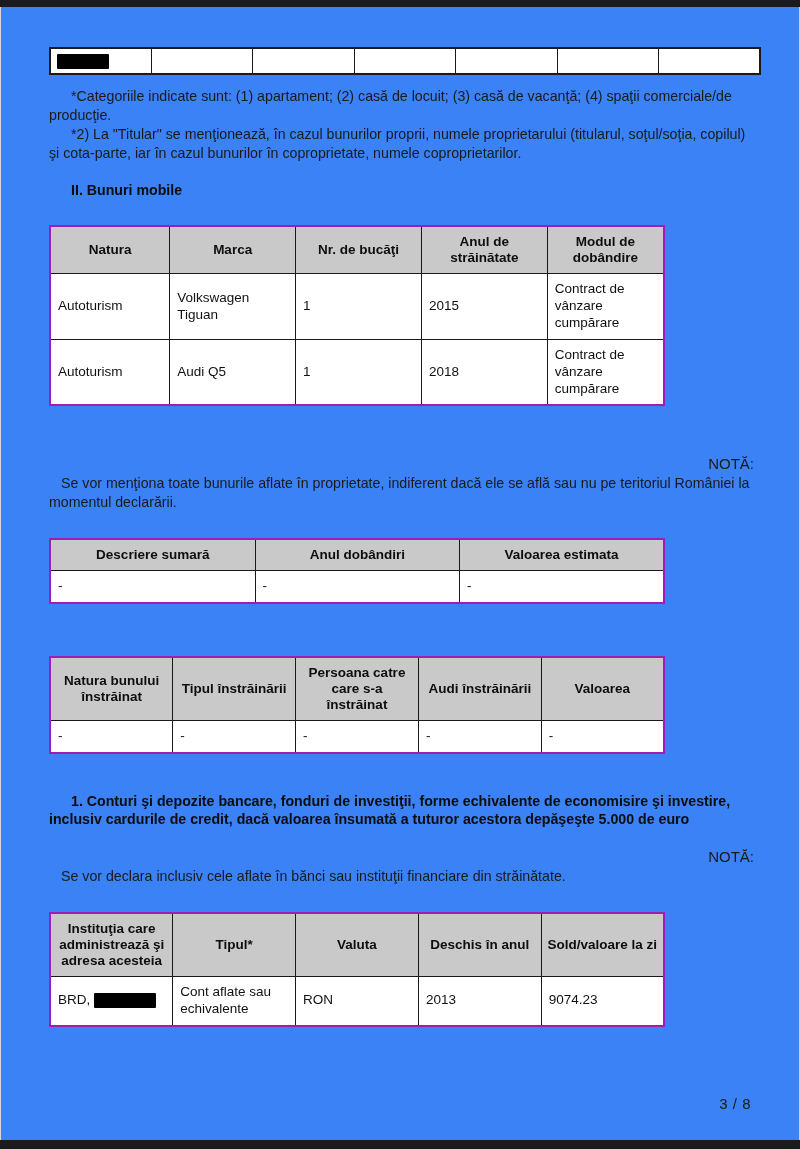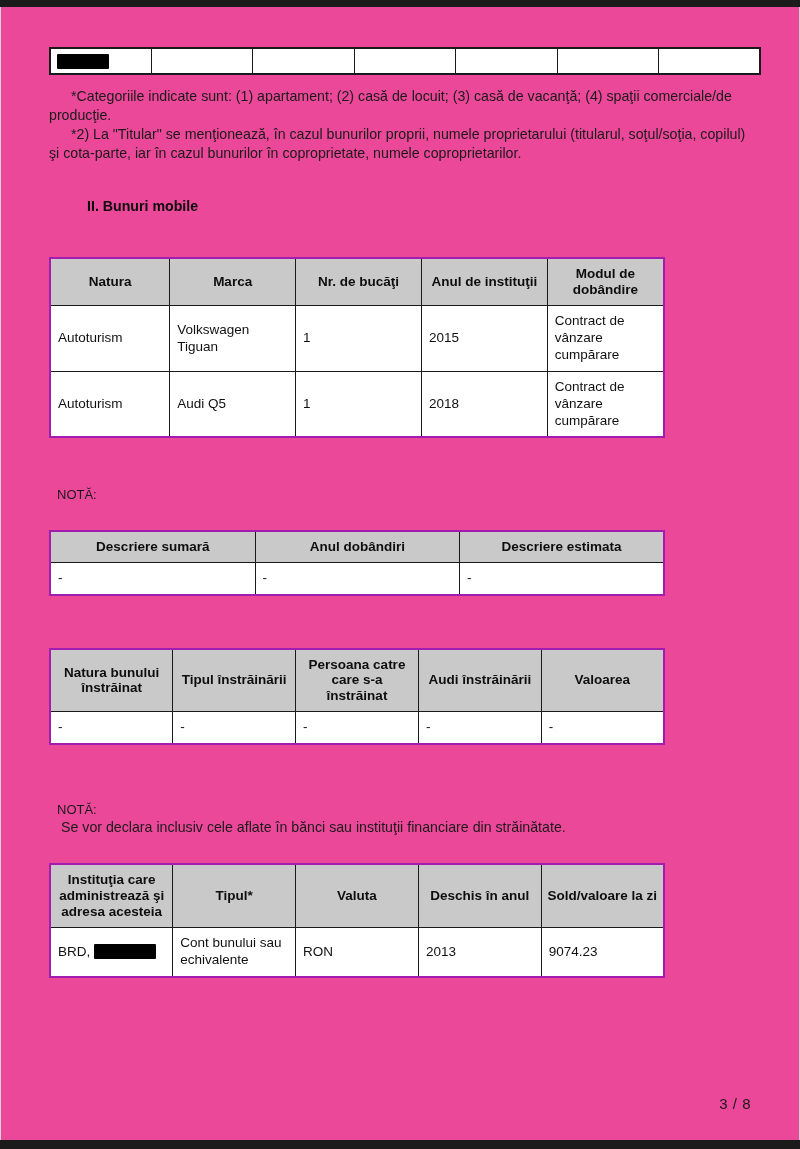--- a/index.html
+++ b/index.html
@@ -28,21 +28,21 @@
   .edge-bar-bottom {
     position: absolute;
     left: 0; bottom: 0;
     width: 800px; height: 9px;
     background: #1b1b1b;
   }
   .page-frame {
     position: absolute;
     left: 0; top: 7px;
     width: 800px; height: 1133px;
-    background: #ec4899;
+    background: #3b82f6;
     border-left: 1px solid #d8d8d8;
     border-right: 1px solid #d0d0d0;
   }
   .page-inner {
     padding: 40px 45px 0 48px;
   }
 
   
   table.doc-table {
     width: 616px;
@@ -99,33 +99,34 @@
 
   
   p.note {
     margin: 0;
     font-size: 14.2px;
     line-height: 1.33;
     color: #1a1a1a;
     text-indent: 22px;
   }
   p.heading {
-    margin: 16px;
+    margin: 0;
     font-size: 14.2px;
     line-height: 1.33;
     font-weight: bold;
     color: #0d0d0d;
     text-indent: 22px;
   }
   p.nota-label {
     margin: 0;
-    font-size: 13px;
+    font-size: 15px;
     line-height: 1.33;
     color: #1a1a1a;
     text-indent: 8px;
+    text-align: right;
   }
   p.nota-body {
     margin: 0;
     font-size: 14.2px;
     line-height: 1.33;
     color: #1a1a1a;
     text-indent: 12px;
   }
   .sp-12 { height: 12px; }
   .sp-16 { height: 16px; }
@@ -190,21 +191,21 @@
         <col style="width:20.5%">
         <col style="width:20.5%">
         <col style="width:20.5%">
         <col style="width:19%">
       </colgroup>
       <thead>
         <tr>
           <th>Natura</th>
           <th>Marca</th>
           <th>Nr. de bucăţi</th>
-          <th>Anul de instituţii</th>
+          <th>Anul de străinătate</th>
           <th>Modul de dobândire</th>
         </tr>
       </thead>
       <tbody>
         <tr class="row-tall">
           <td>Autoturism</td>
           <td>Volkswagen Tiguan</td>
           <td>1</td>
           <td>2015</td>
           <td>Contract de vânzare cumpărare</td>
@@ -218,34 +219,35 @@
         </tr>
       </tbody>
     </table>
 
     <div class="sp-28"></div>
 
 
     <div class="sp-20"></div>
 
     <p class="nota-label">NOTĂ:</p>
+    <p class="nota-body">Se vor menţiona toate bunurile aflate în proprietate, indiferent dacă ele se află sau nu pe teritoriul României la momentul declarării.</p>
 
     <div class="sp-26"></div>
 
     <table class="doc-table">
       <colgroup>
         <col style="width:33.4%">
         <col style="width:33.3%">
         <col style="width:33.3%">
       </colgroup>
       <thead>
         <tr>
           <th>Descriere sumară</th>
           <th>Anul dobândiri</th>
-          <th>Descriere estimata</th>
+          <th>Valoarea estimata</th>
         </tr>
       </thead>
       <tbody>
         <tr class="row-single">
           <td class="cell-dash">-</td>
           <td class="cell-dash">-</td>
           <td class="cell-dash">-</td>
         </tr>
       </tbody>
     </table>
@@ -281,20 +283,21 @@
           <td class="cell-dash">-</td>
         </tr>
       </tbody>
     </table>
 
     <div class="sp-22"></div>
 
 
     <div class="sp-16"></div>
 
+    <p class="heading">1. Conturi şi depozite bancare, fonduri de investiţii, forme echivalente de economisire şi investire, inclusiv cardurile de credit, dacă valoarea însumată a tuturor acestora depăşeşte 5.000 de euro</p>
 
     <div class="sp-18"></div>
 
     <p class="nota-label">NOTĂ:</p>
     <p class="nota-body">Se vor declara inclusiv cele aflate în bănci sau instituţii financiare din străinătate.</p>
 
     <div class="sp-26"></div>
 
     <table class="doc-table">
       <colgroup>
@@ -312,21 +315,21 @@
           <th>Deschis în anul</th>
           <th>Sold/valoare la zi</th>
         </tr>
       </thead>
       <tbody>
         <tr class="row-tall">
           <td>
             <span>BRD,</span>
             <span class="redact-bar redact-w2"></span>
           </td>
-          <td>Cont bunului sau echivalente</td>
+          <td>Cont aflate sau echivalente</td>
           <td>RON</td>
           <td>2013</td>
           <td>9074.23</td>
         </tr>
       </tbody>
     </table>
 
   </div>
 
   <div class="page-footer">3 / 8</div>

